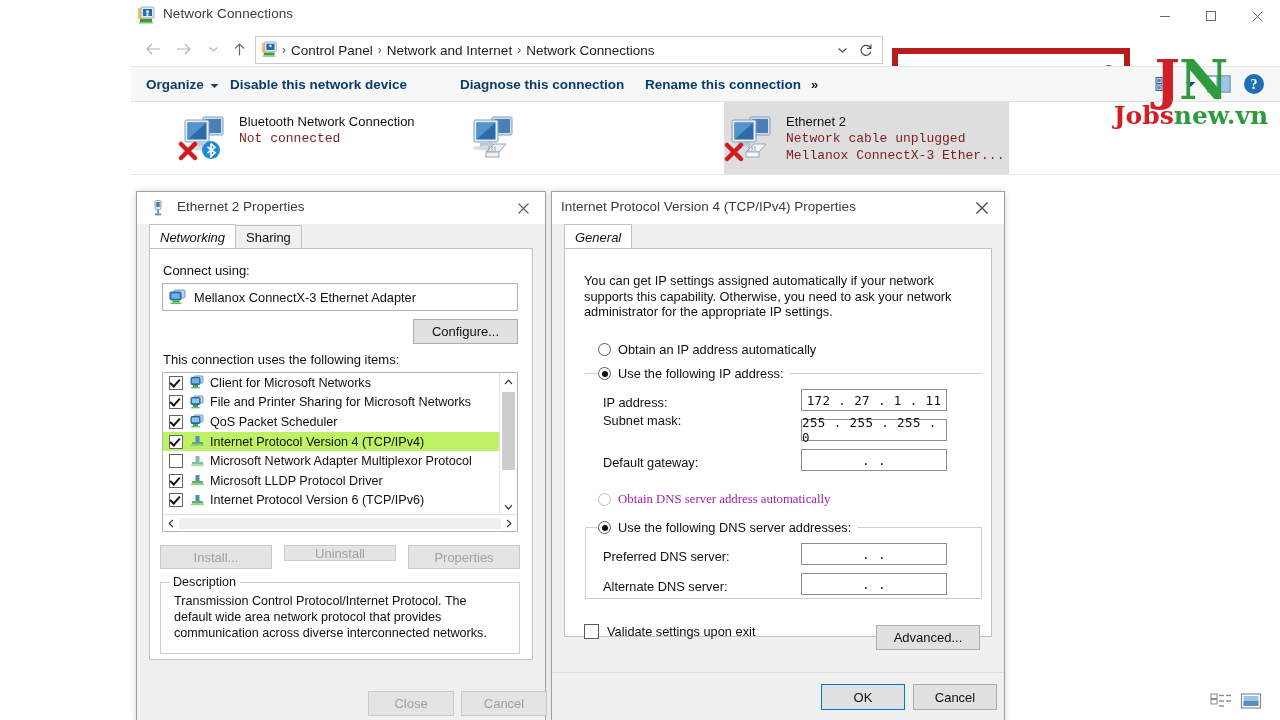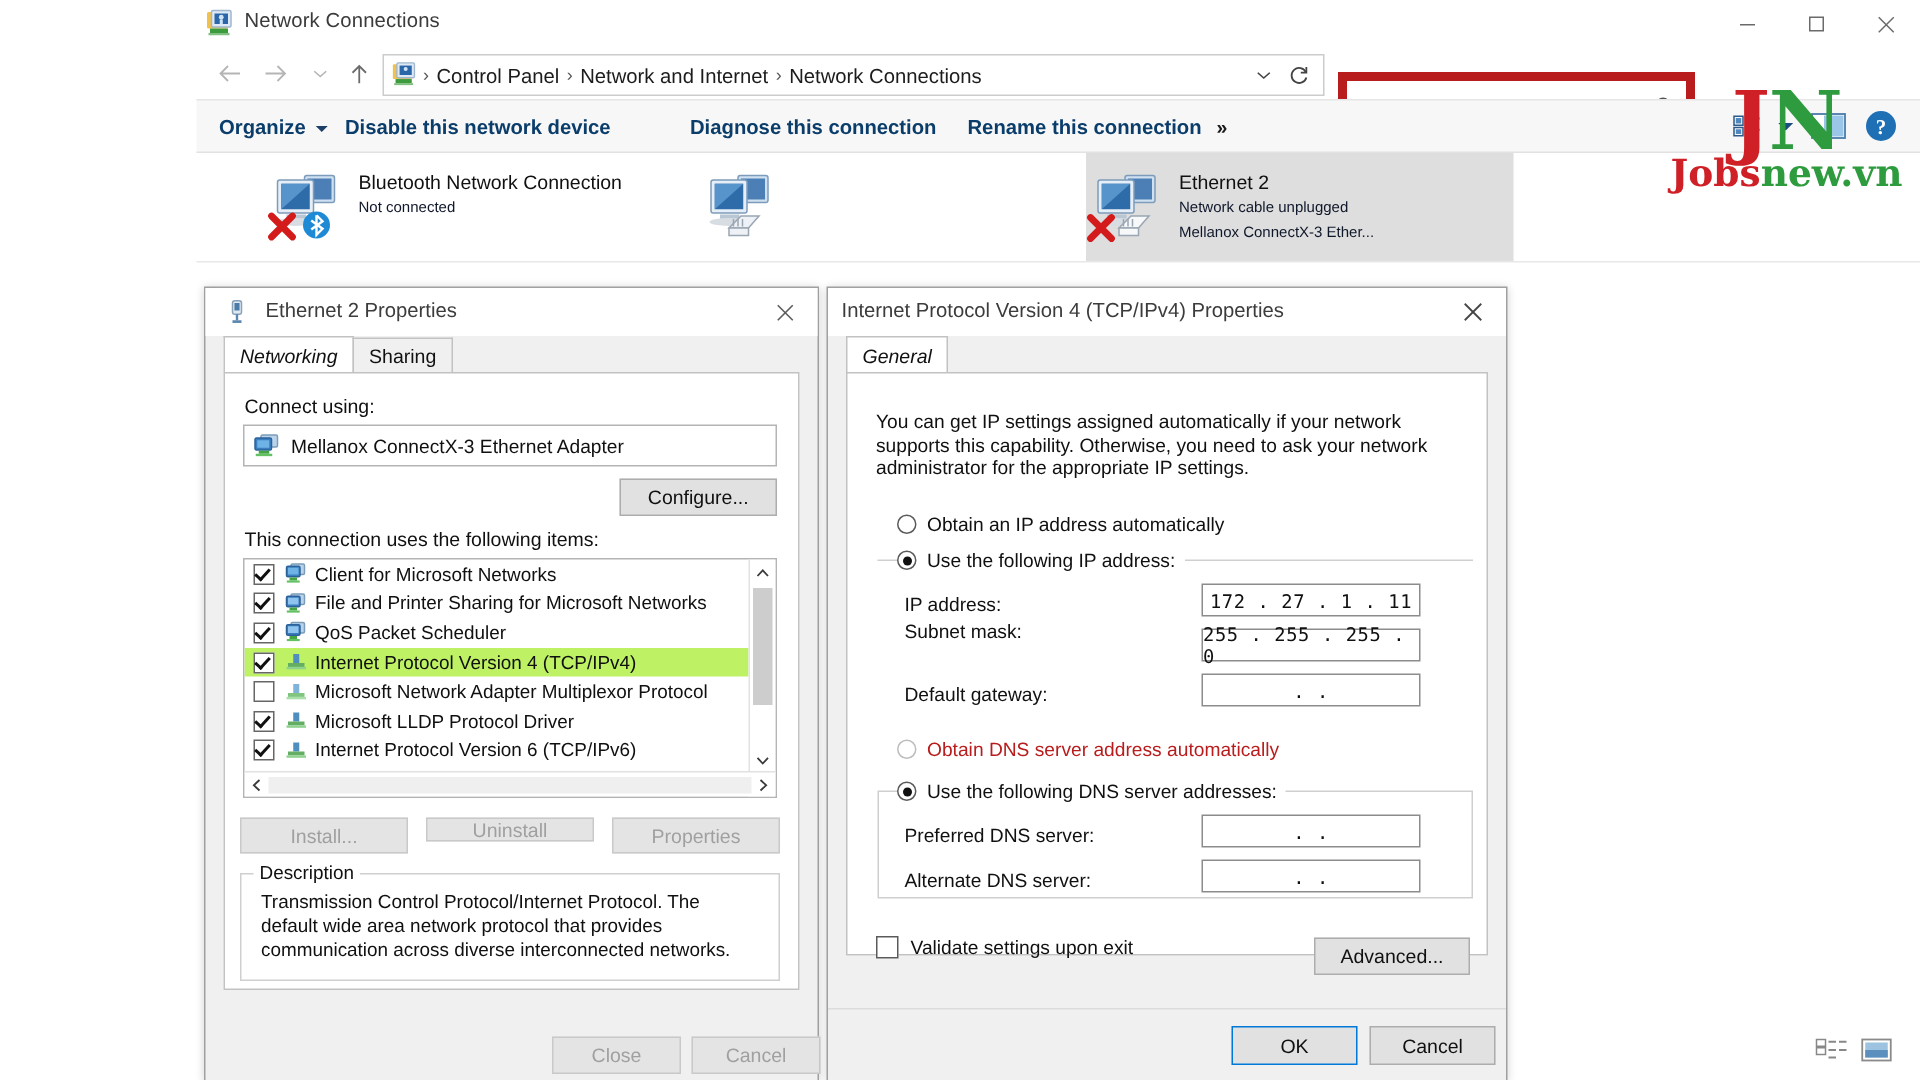--- a/index.html
+++ b/index.html
@@ -42,21 +42,21 @@
   .cmd-right{position:absolute;top:0;height:34px;display:flex;align-items:center;}
   .ic-btn{width:30px;height:26px;display:flex;align-items:center;justify-content:center;}
 
   
   .content{position:relative;height:72px;background:#ffffff;border-bottom:1px solid #e8e8e8;}
   .adapter{position:absolute;top:0;height:72px;width:285px;display:flex;align-items:flex-start;padding-top:8px;box-sizing:border-box;}
   .adapter.sel{background:#dedede;}
   .ad-ico{position:relative;width:62px;height:56px;flex:0 0 auto;}
   .ad-txt{padding-top:3px;}
   .ad-name{font-size:13px;color:#101010;line-height:17px;}
-  .ad-sub{font-size:10px;color:#0f172a;line-height:17px;}
+  .ad-sub{font-size:13px;color:#7f1d1d;line-height:17px;font-family:Liberation Mono, monospace;}
 
   
   .statusicons{position:absolute;right:18px;bottom:6px;display:flex;align-items:center;gap:8px;}
 
   
   .wm{position:absolute;left:1108px;top:58px;width:166px;text-align:center;}
   .wm-jn{font-family:"DejaVu Serif","Liberation Serif",serif;font-size:54px;font-weight:bold;line-height:44px;letter-spacing:-1px;}
   .wm-j{color:#cf2027;} .wm-n{color:#2e9b3f;}
   .wm-txt{font-family:"DejaVu Serif","Liberation Serif",serif;font-size:25px;font-weight:bold;line-height:28px;}
   .wm-red{color:#cf2027;} .wm-green{color:#2e9b3f;}
@@ -101,21 +101,21 @@
   
   #tcp-dialog{left:551px;top:191px;width:452px;height:529px;}
   #tcp-dialog .dlg-title{background:#ffffff;}
   .tcp-page{position:absolute;left:12px;top:56px;width:428px;height:389px;background:#ffffff;border:1px solid #c2c2c2;box-sizing:border-box;}
   .para{font-size:12.8px;color:#101010;line-height:15.5px;}
   .radio{width:13px;height:13px;border-radius:50%;border:1px solid #5a5a5a;background:#fff;flex:0 0 auto;position:relative;box-sizing:border-box;}
   .radio.on:after{content:"";position:absolute;left:2.5px;top:2.5px;width:6px;height:6px;border-radius:50%;background:#101010;}
   .radio.dim{border-color:#bdbdbd;}
   .rrow{display:flex;align-items:center;gap:7px;}
   .rrow .rl{font-size:12.8px;color:#101010;}
-  .rrow .rl.dim{color:#b91c1c;}
+  .rrow .rl.dim{color:#a21caf;font-family:Liberation Serif, serif;}
   .ipbox{border:1px solid #8c8c8c;background:#ffffff;box-sizing:border-box;display:flex;align-items:center;justify-content:center;
          font-family:"DejaVu Sans Mono","Liberation Mono",monospace;font-size:12.5px;color:#101010;letter-spacing:.4px;}
   .flbl{font-size:12.8px;color:#101010;}
   .cbx2{width:13px;height:13px;border:1px solid #5a5a5a;background:#fff;flex:0 0 auto;}
   .btnrow{position:absolute;left:0;right:0;bottom:0;height:48px;background:#f0f0f0;border-top:1px solid #dcdcdc;}
 </style>
 </head>
 <body>
 
 <div class="root">

